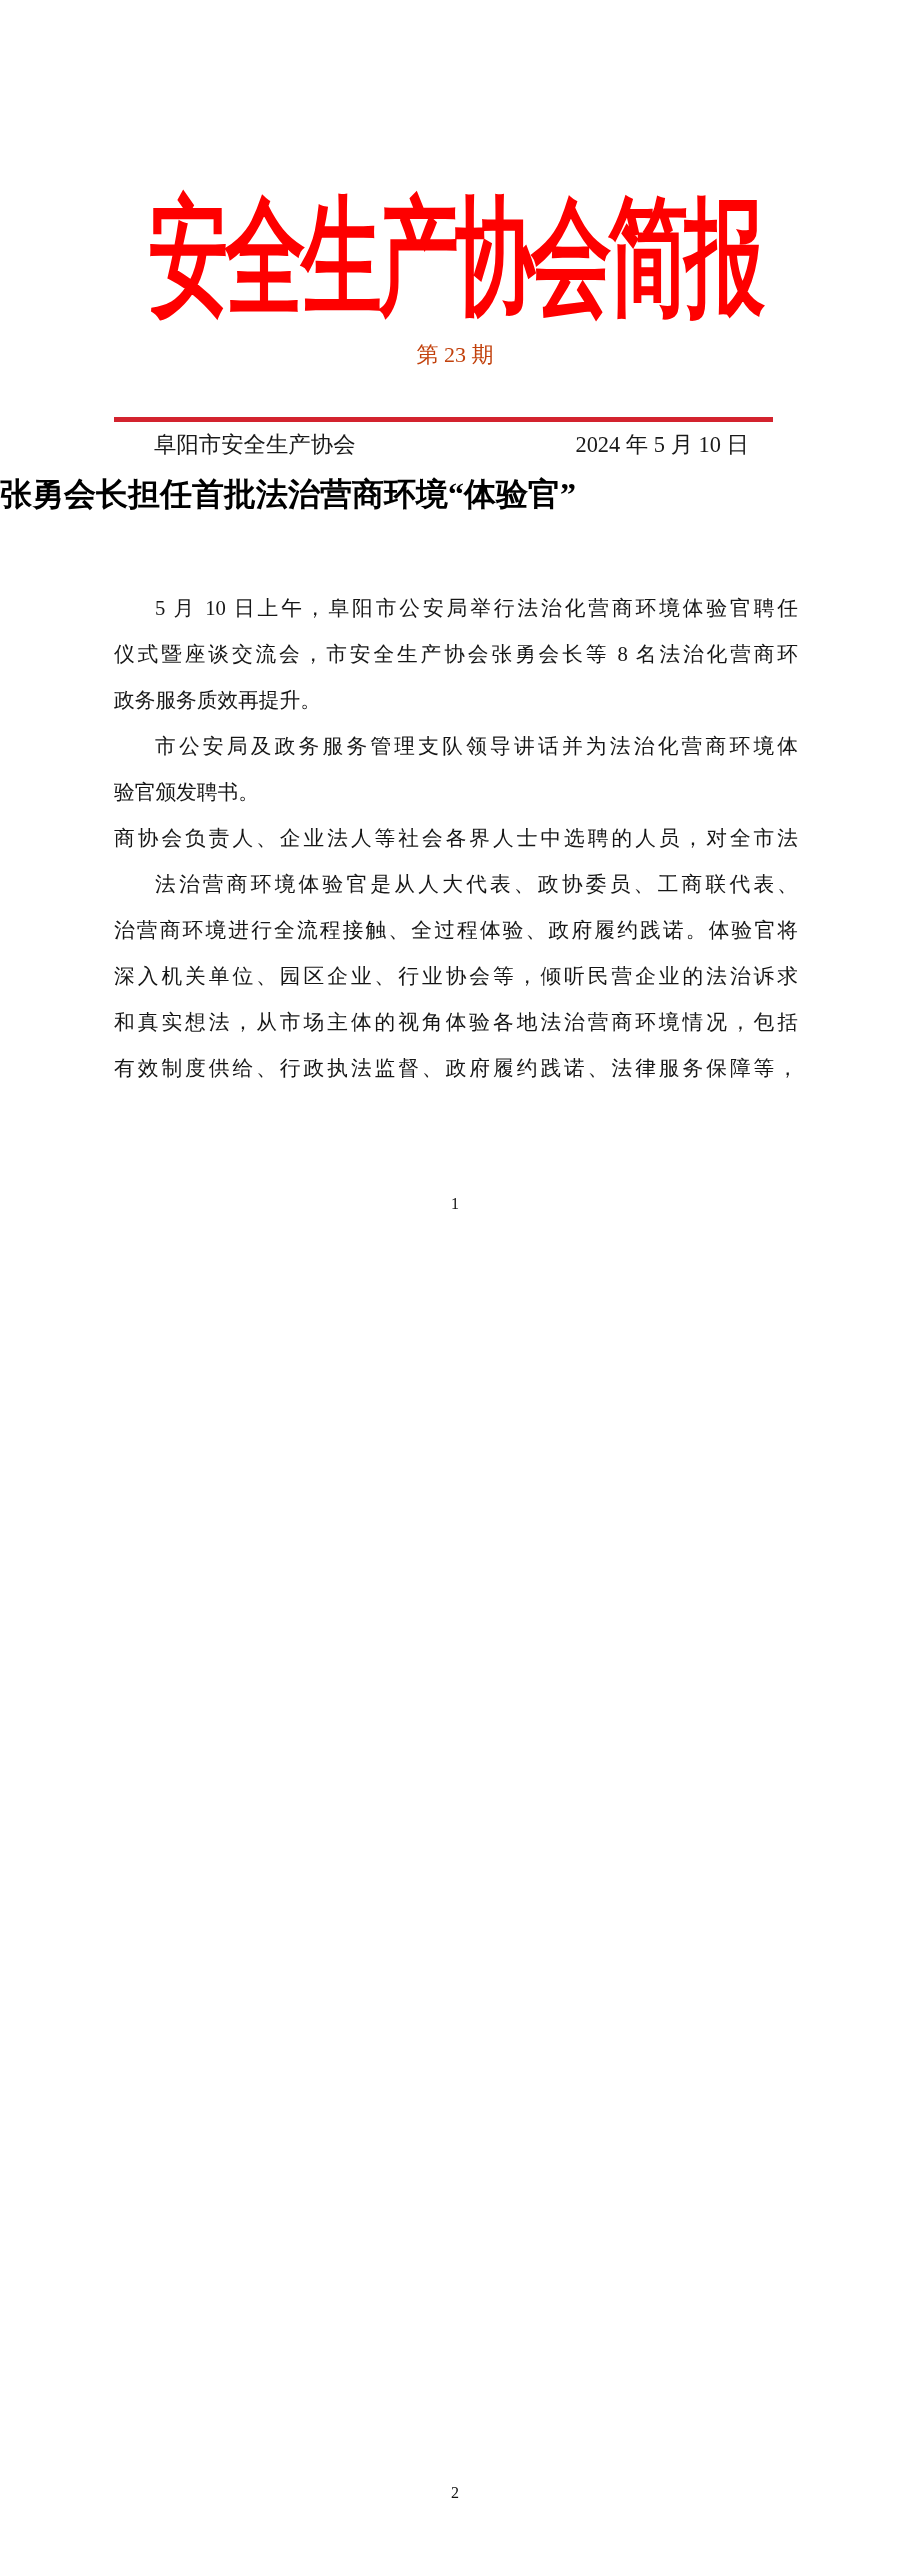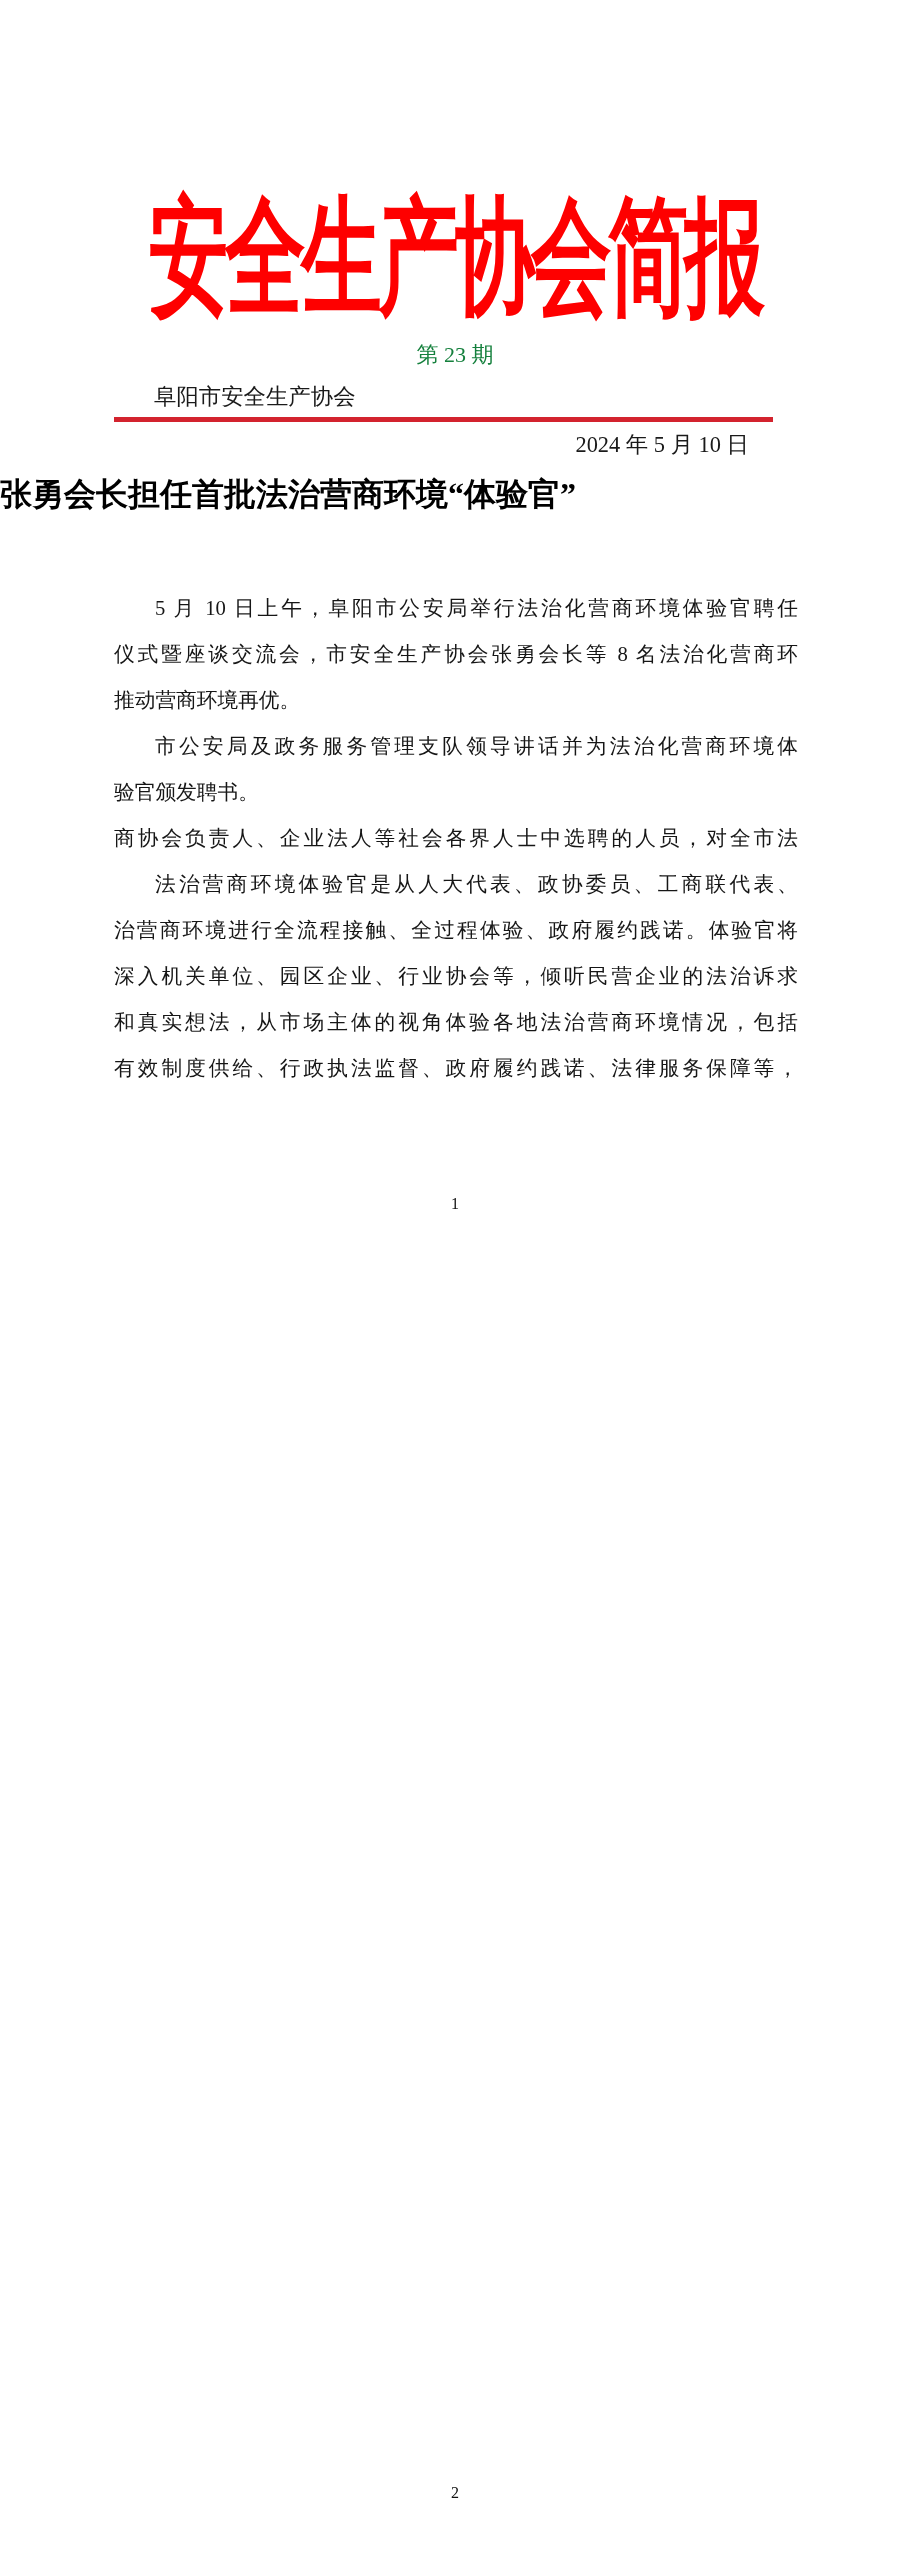--- a/index.html
+++ b/index.html
@@ -22,26 +22,26 @@
     line-height:80px;
     transform:scaleY(1.6);
     transform-origin:center center;
     white-space:nowrap;
   }
   .issue{
     position:absolute;
     top:343px;left:0;width:100%;
     text-align:center;
     font-size:22px;line-height:24px;
-    color:#15803d;
+    color:#c2410c;
   }
   .orgdate{
     position:absolute;
     top:384px;left:114px;width:684px;
-    display:flex;justify-content:space-between;align-items:flex-start;
+    display:flex;justify-content:space-between;align-items:flex-end;
     font-size:22.4px;line-height:26px;
     color:#1a1a1a;
     white-space:nowrap;
   }
   .org{padding-left:40px;}
   .date{padding-right:49px;margin-top:48px;}
   .rule{
     position:absolute;
     top:417px;left:114px;
     width:659px;height:4.6px;
@@ -97,21 +97,21 @@
     <span class="date">2024 年 5 月 10 日</span>
   </div>
 
   <div class="rule" style="background: rgb(211, 35, 46);"></div>
 
   <div class="headline">张勇会长担任首批法治营商环境“体验官”</div>
 
   <div class="body-block" id="body-page1">
       <div class="line ind">5 月 10 日上午，阜阳市公安局举行法治化营商环境体验官聘任</div>
       <div class="line">仪式暨座谈交流会，市安全生产协会张勇会长等 8 名法治化营商环</div>
-      <div class="line noj">推动营商环境再优。</div>
+      <div class="line noj">政务服务质效再提升。</div>
       <div class="line ind">市公安局及政务服务管理支队领导讲话并为法治化营商环境体</div>
       <div class="line noj">验官颁发聘书。</div>
       <div class="line">商协会负责人、企业法人等社会各界人士中选聘的人员，对全市法</div>
       <div class="line ind">法治营商环境体验官是从人大代表、政协委员、工商联代表、</div>
       <div class="line">治营商环境进行全流程接触、全过程体验、政府履约践诺。体验官将</div>
       <div class="line">深入机关单位、园区企业、行业协会等，倾听民营企业的法治诉求</div>
       <div class="line">和真实想法，从市场主体的视角体验各地法治营商环境情况，包括</div>
       <div class="line">有效制度供给、行政执法监督、政府履约践诺、法律服务保障等，</div>
     </div>
 

